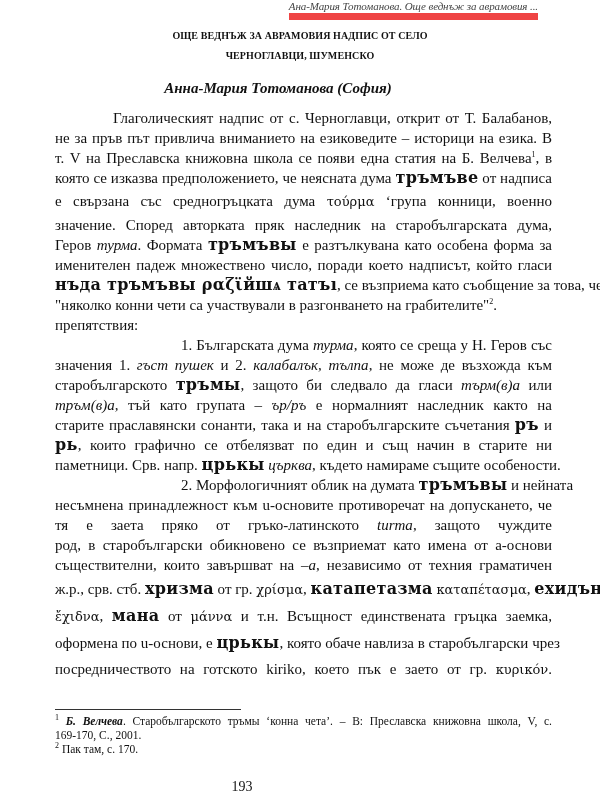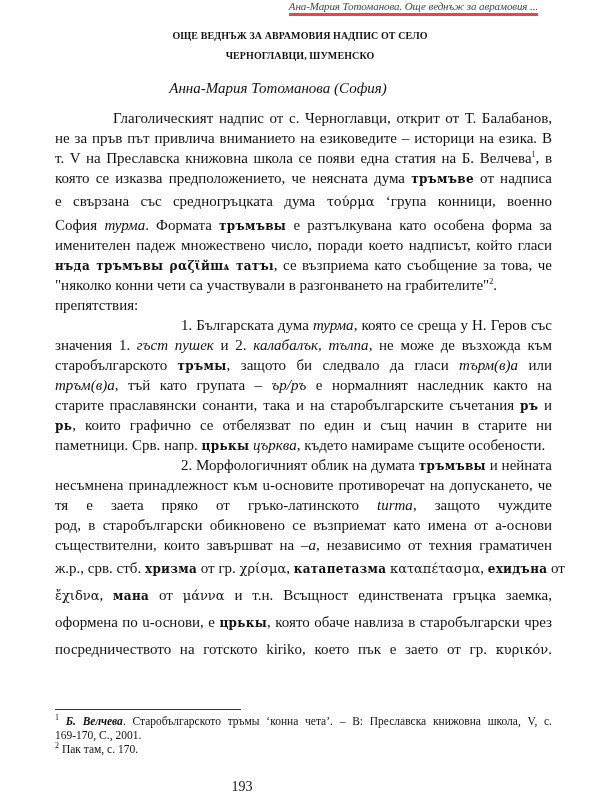--- a/index.html
+++ b/index.html
@@ -2,41 +2,41 @@
 <html><head>
 <meta charset="utf-8">
 <style>
   html, body { margin: 0; padding: 0; background: #ffffff; }
   body {
     width: 600px; height: 800px; position: relative; overflow: hidden;
     font-family: "Liberation Serif", "DejaVu Serif", serif; color: #111;
   }
   .running-header {
     position: absolute; top: 0px; right: 62px; font-size: 11px; font-style: italic;
-    color: #444; border-bottom: 3px solid #ef4444; padding-bottom: 1px; letter-spacing: -0.1px;
+    color: #444; border-bottom: 7px solid #ef4444; padding-bottom: 1px; letter-spacing: -0.1px;
   }
   .title {
     position: absolute; top: 26px; left: 0; width: 600px; text-align: center;
     font-weight: bold; font-size: 10px; line-height: 20px; letter-spacing: 0.1px;
   }
   .author {
     position: absolute; top: 80px; left: 0; width: 556px; text-align: center;
-    font-weight: normal; font-style: italic; font-size: 15px;
+    font-weight: bold; font-style: italic; font-size: 15px;
   }
   .body-text {
     position: absolute; left: 55px; width: 497px; top: 108px;
     font-size: 15px; line-height: 20px; text-align: justify;
   }
   .line { display: block; white-space: nowrap; text-align-last: justify; text-align: justify; height: 20px; }
   .line.last { text-align-last: left; }
   .line.tall { height: 27px; line-height: 27px; }
   .ind1 { padding-left: 58px; }
   .ind2 { padding-left: 126px; }
   .it { font-style: italic; }
-  .ocs { font-weight: bold; font-family: "DejaVu Serif", serif; font-size: 12px; letter-spacing: 0.3px; }
+  .ocs { font-weight: bold; font-family: "DejaVu Serif", serif; font-size: 16px; letter-spacing: 0.3px; }
   .gr { font-family: "DejaVu Serif", serif; font-size: 13px; }
   sup { font-size: 8px; line-height: 0; }
   .fn-rule { position: absolute; top: 709px; left: 55px; width: 186px; height: 0; border-top: 1.3px solid #333; }
   .footnotes { position: absolute; top: 714px; left: 55px; width: 497px; font-size: 11.5px; line-height: 14px; text-align: justify; }
   .fn-line { display: block; white-space: nowrap; }
   .fn-line.j { text-align-last: justify; }
   .page-number { position: absolute; top: 779px; left: 0; width: 484px; text-align: center; font-size: 14px; }
 </style>
 </head>
 <body>
@@ -50,21 +50,22 @@
 
 <div class="author">Анна-Мария Тотоманова (София)</div>
 
 <div class="body-text">
 
   <span class="line ind1"><span>Глаголическият надпис от с. Черноглавци, открит от Т. Балабанов,</span></span>
   <span class="line"><span>не за пръв път привлича вниманието на езиковедите – историци на езика. В</span></span>
   <span class="line"><span>т. V на Преславска книжовна школа се появи една статия на Б. Велчева</span><sup>1</sup><span>, в</span></span>
   <span class="line"><span>която се изказва предположението, че неясната дума </span><span class="ocs">тръмъве</span><span> от надписа</span></span>
   <span class="line tall"><span>е свързана със средногръцката дума </span><span class="gr">τούρμα</span><span> ‘група конници, военно</span></span>
-  <span class="line"><span>София </span><span class="it">турма</span><span>. Формата </span><span class="ocs">тръмъвы</span><span> е разтълкувана като особена форма за</span></span>
+  <span class="line"><span>значение. Според авторката пряк наследник на старобългарската дума,</span></span>
+  <span class="line"><span>Геров </span><span class="it">турма</span><span>. Формата </span><span class="ocs">тръмъвы</span><span> е разтълкувана като особена форма за</span></span>
   <span class="line"><span>именителен падеж множествено число, поради което надписът, който гласи</span></span>
   <span class="line"><span class="ocs">нъда тръмъвы</span><span class="ocs"> ραζϊйшѧ </span><span class="ocs">татъı</span><span>, се възприема като съобщение за това, че</span></span>
   <span class="line last"><span>"няколко конни чети са участвували в разгонването на грабителите"</span><sup>2</sup><span>.</span></span>
 
   <span class="line last"><span>препятствия:</span></span>
 
   <span class="line ind2"><span>1. Българската дума </span><span class="it">турма</span><span>, която се среща у Н. Геров със</span></span>
   <span class="line"><span>значения 1. </span><span class="it">гъст пушек</span><span> и 2. </span><span class="it">калабалък, тълпа</span><span>, не може де възхожда към</span></span>
   <span class="line"><span>старобългарското </span><span class="ocs">тръмы</span><span>, защото би следвало да гласи </span><span class="it">търм(в)а</span><span> или</span></span>
   <span class="line"><span class="it">тръм(в)а,</span><span> тъй като групата – </span><span class="it">ър/ръ</span><span> е нормалният наследник както на</span></span>

